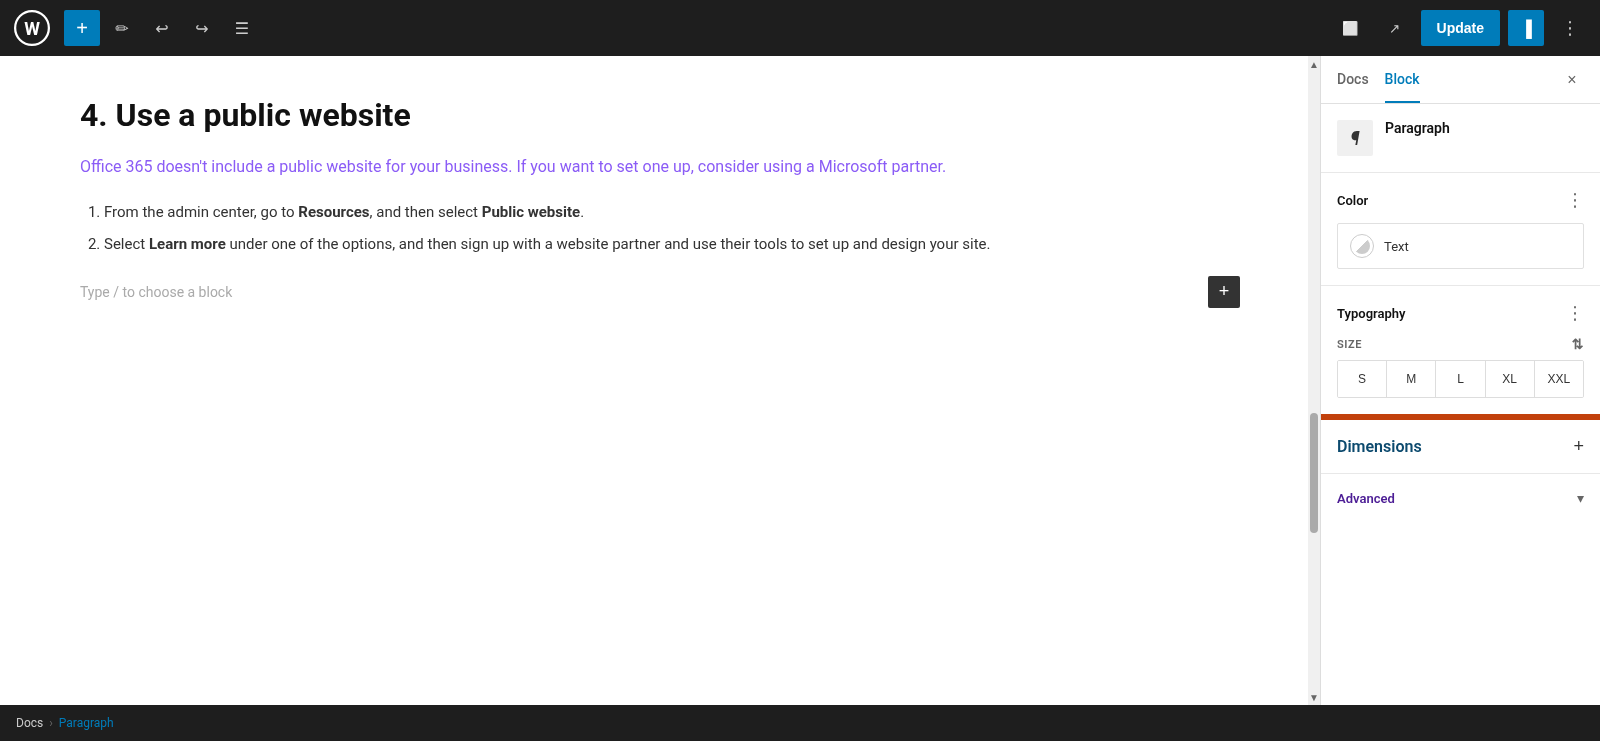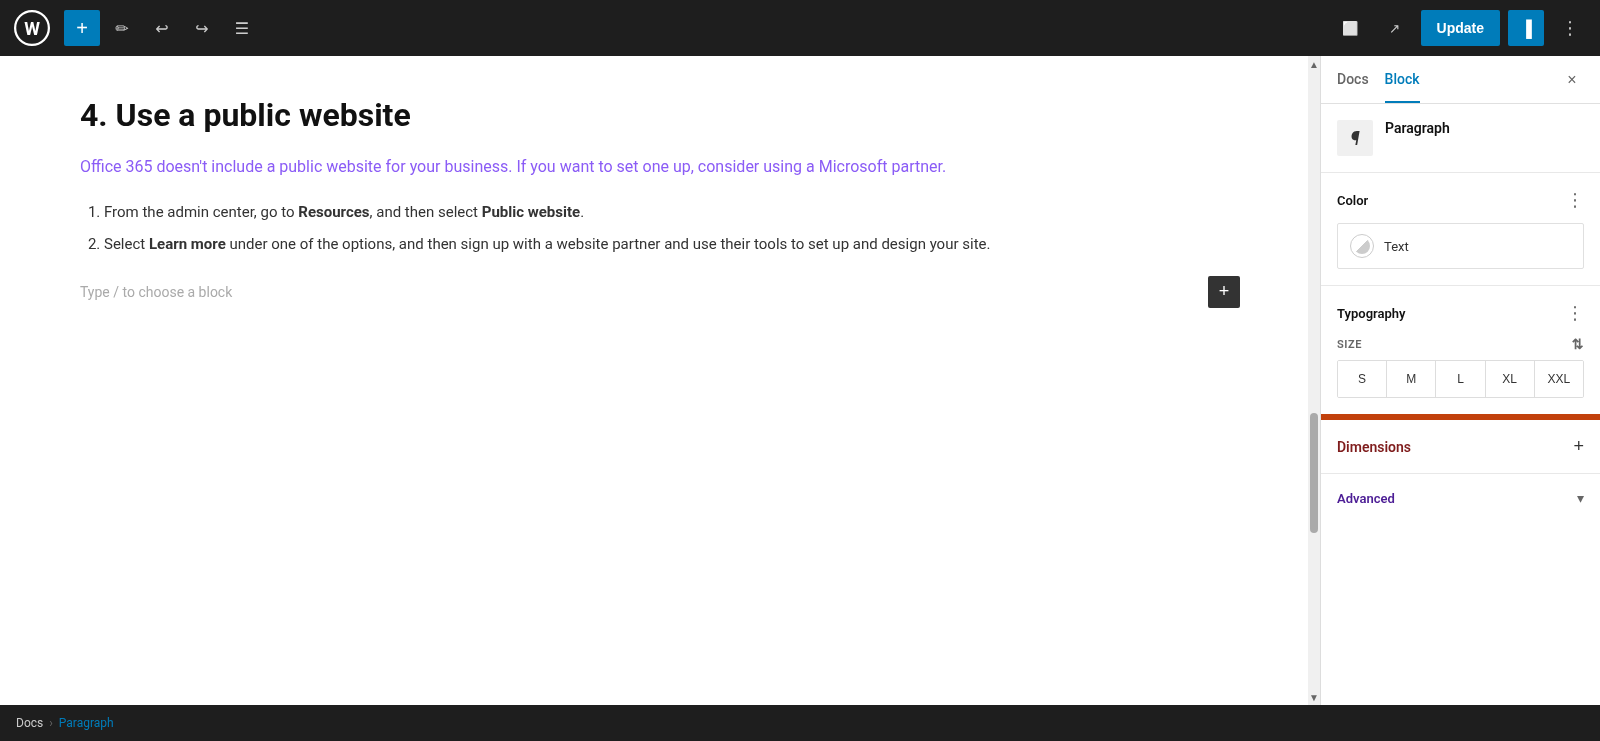--- a/index.html
+++ b/index.html
@@ -168,21 +168,21 @@
       font-size: 12px; color: #333; font-weight: 500; border-right: 1px solid #ddd;
       transition: background 0.1s;
     }
     .size-btn:last-child { border-right: none; }
 
     
     .dimensions-section { padding: 16px; border-bottom: 1px solid #e8e8e8; }
     .dimensions-header {
       display: flex; align-items: center; justify-content: space-between;
     }
-    .dimensions-title { font-size: 14px; font-weight: 600; color: #7f1d1d; }
+    .dimensions-title { font-size: 16px; font-weight: 600; color: #0c4a6e; }
     .dimensions-add { background: none; border: none; cursor: pointer; color: #333; font-size: 18px; }
 
     
     .advanced-section { padding: 16px; }
     .advanced-header {
       display: flex; align-items: center; justify-content: space-between; cursor: pointer;
     }
     .advanced-title { font-size: 13px; font-weight: 600; color: #4c1d95; }
     .advanced-chevron { color: #666; font-size: 14px; }
 

